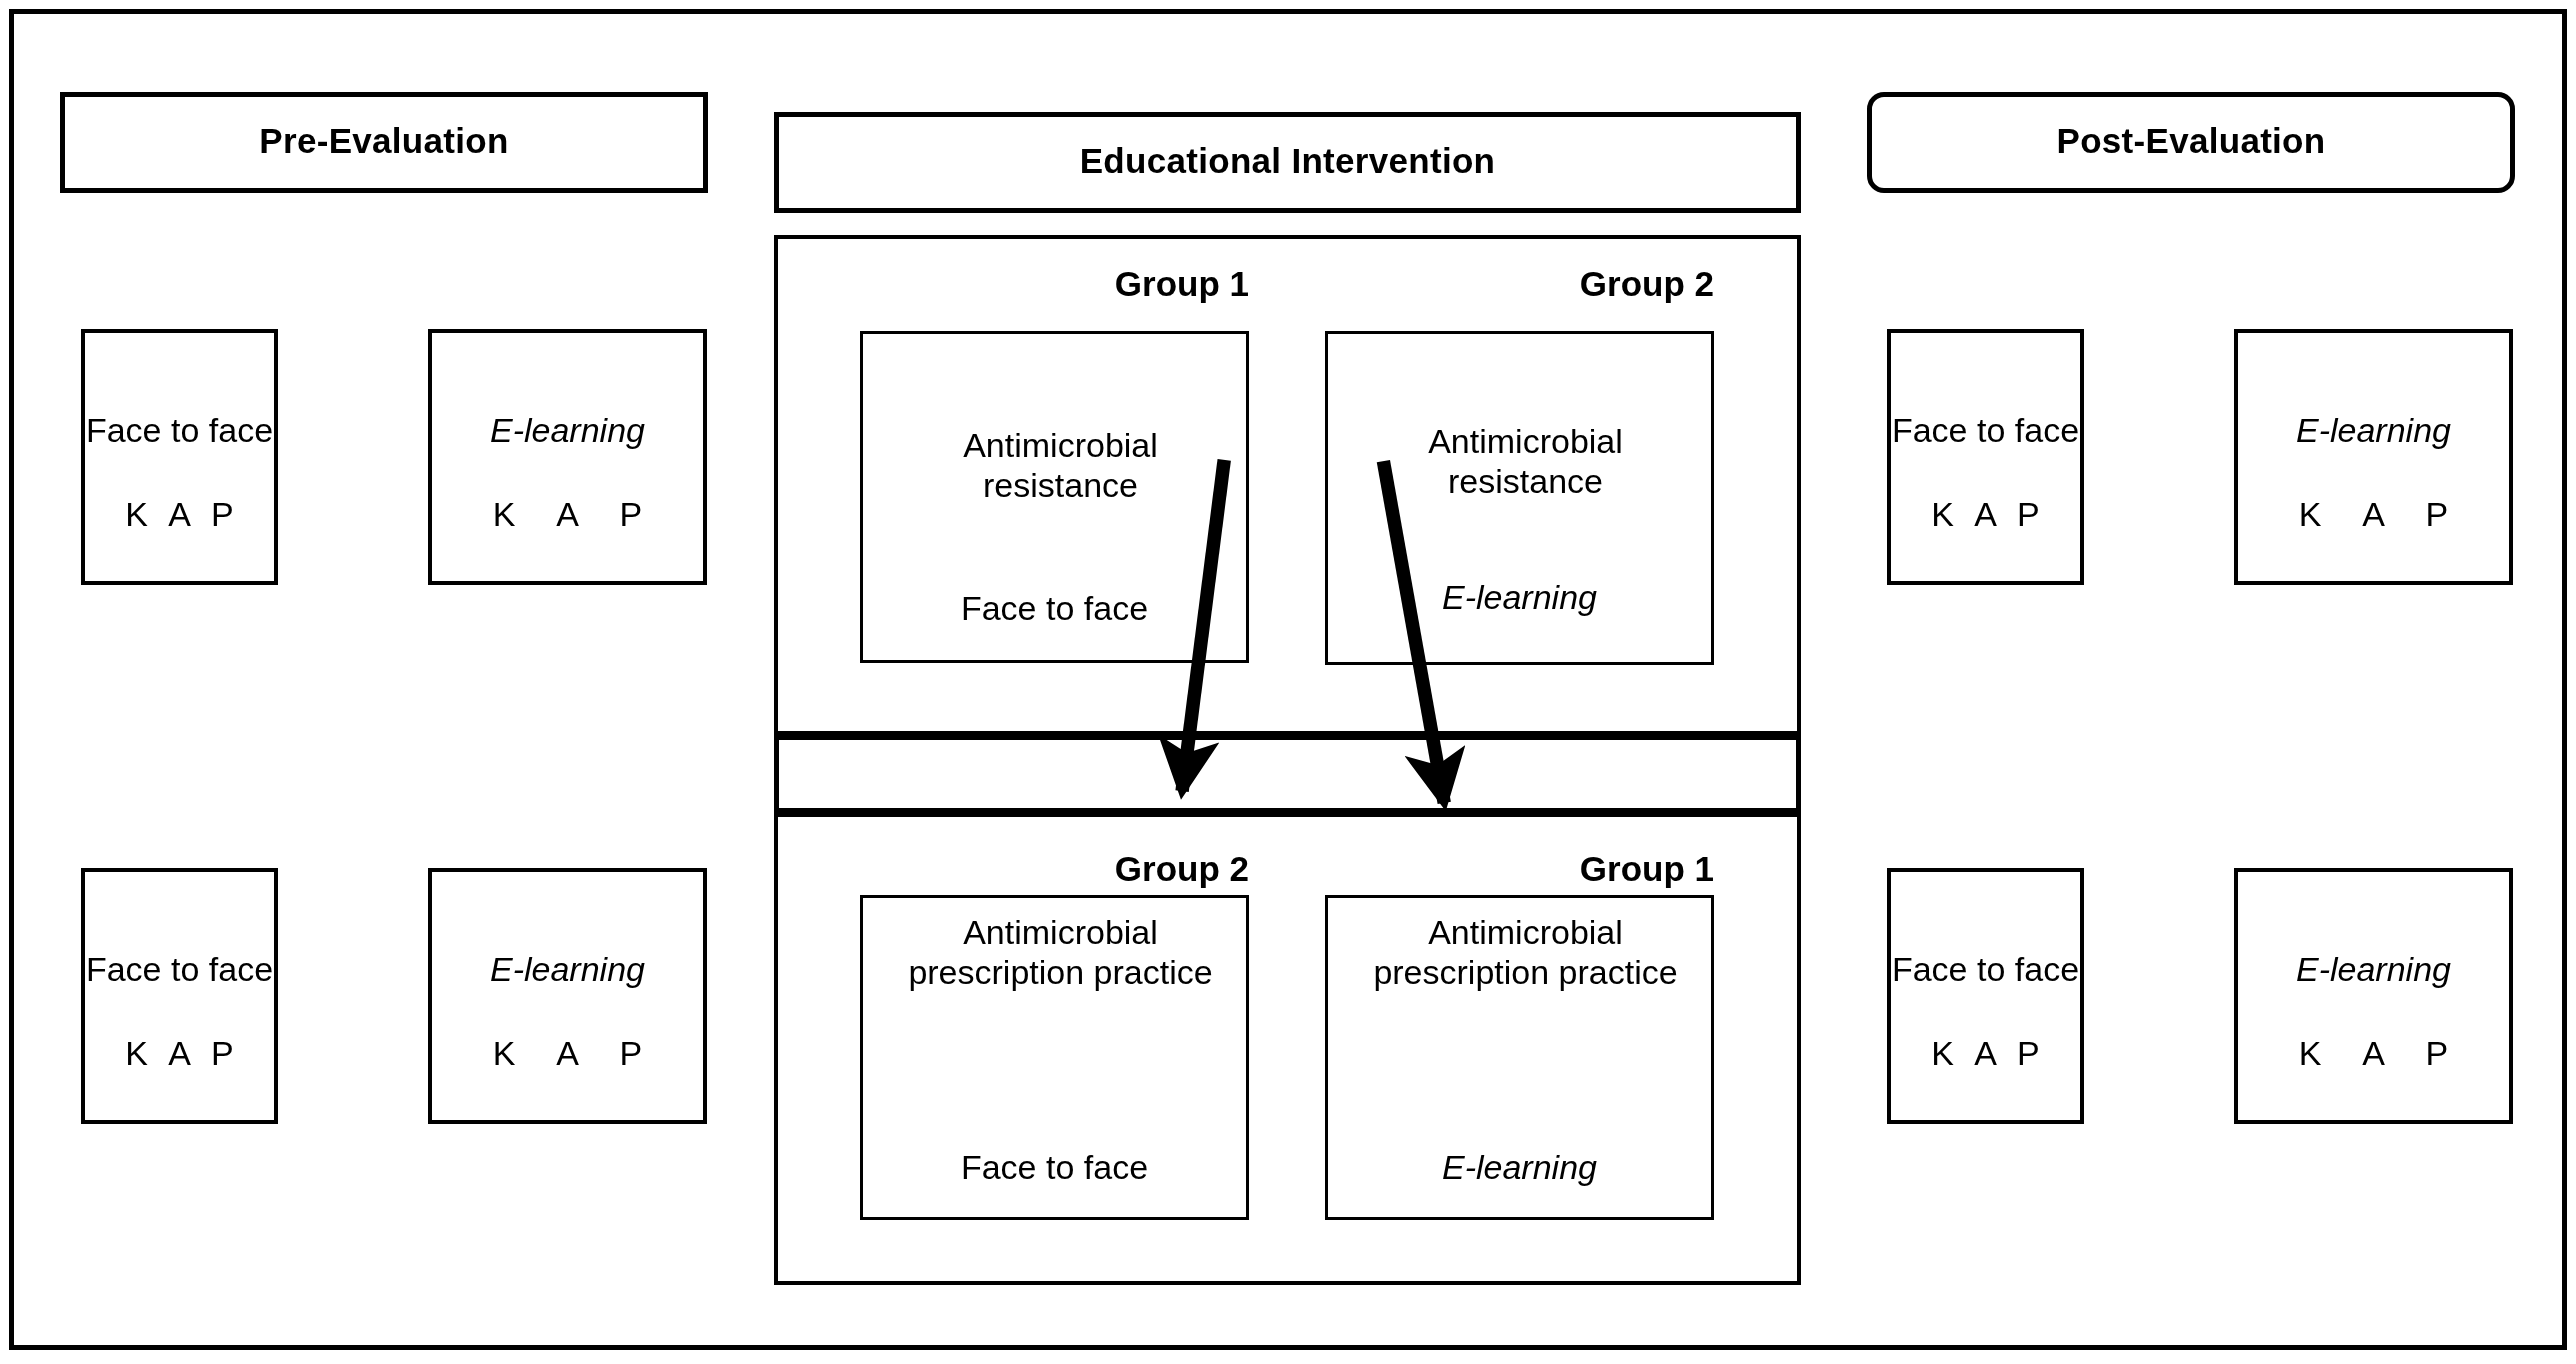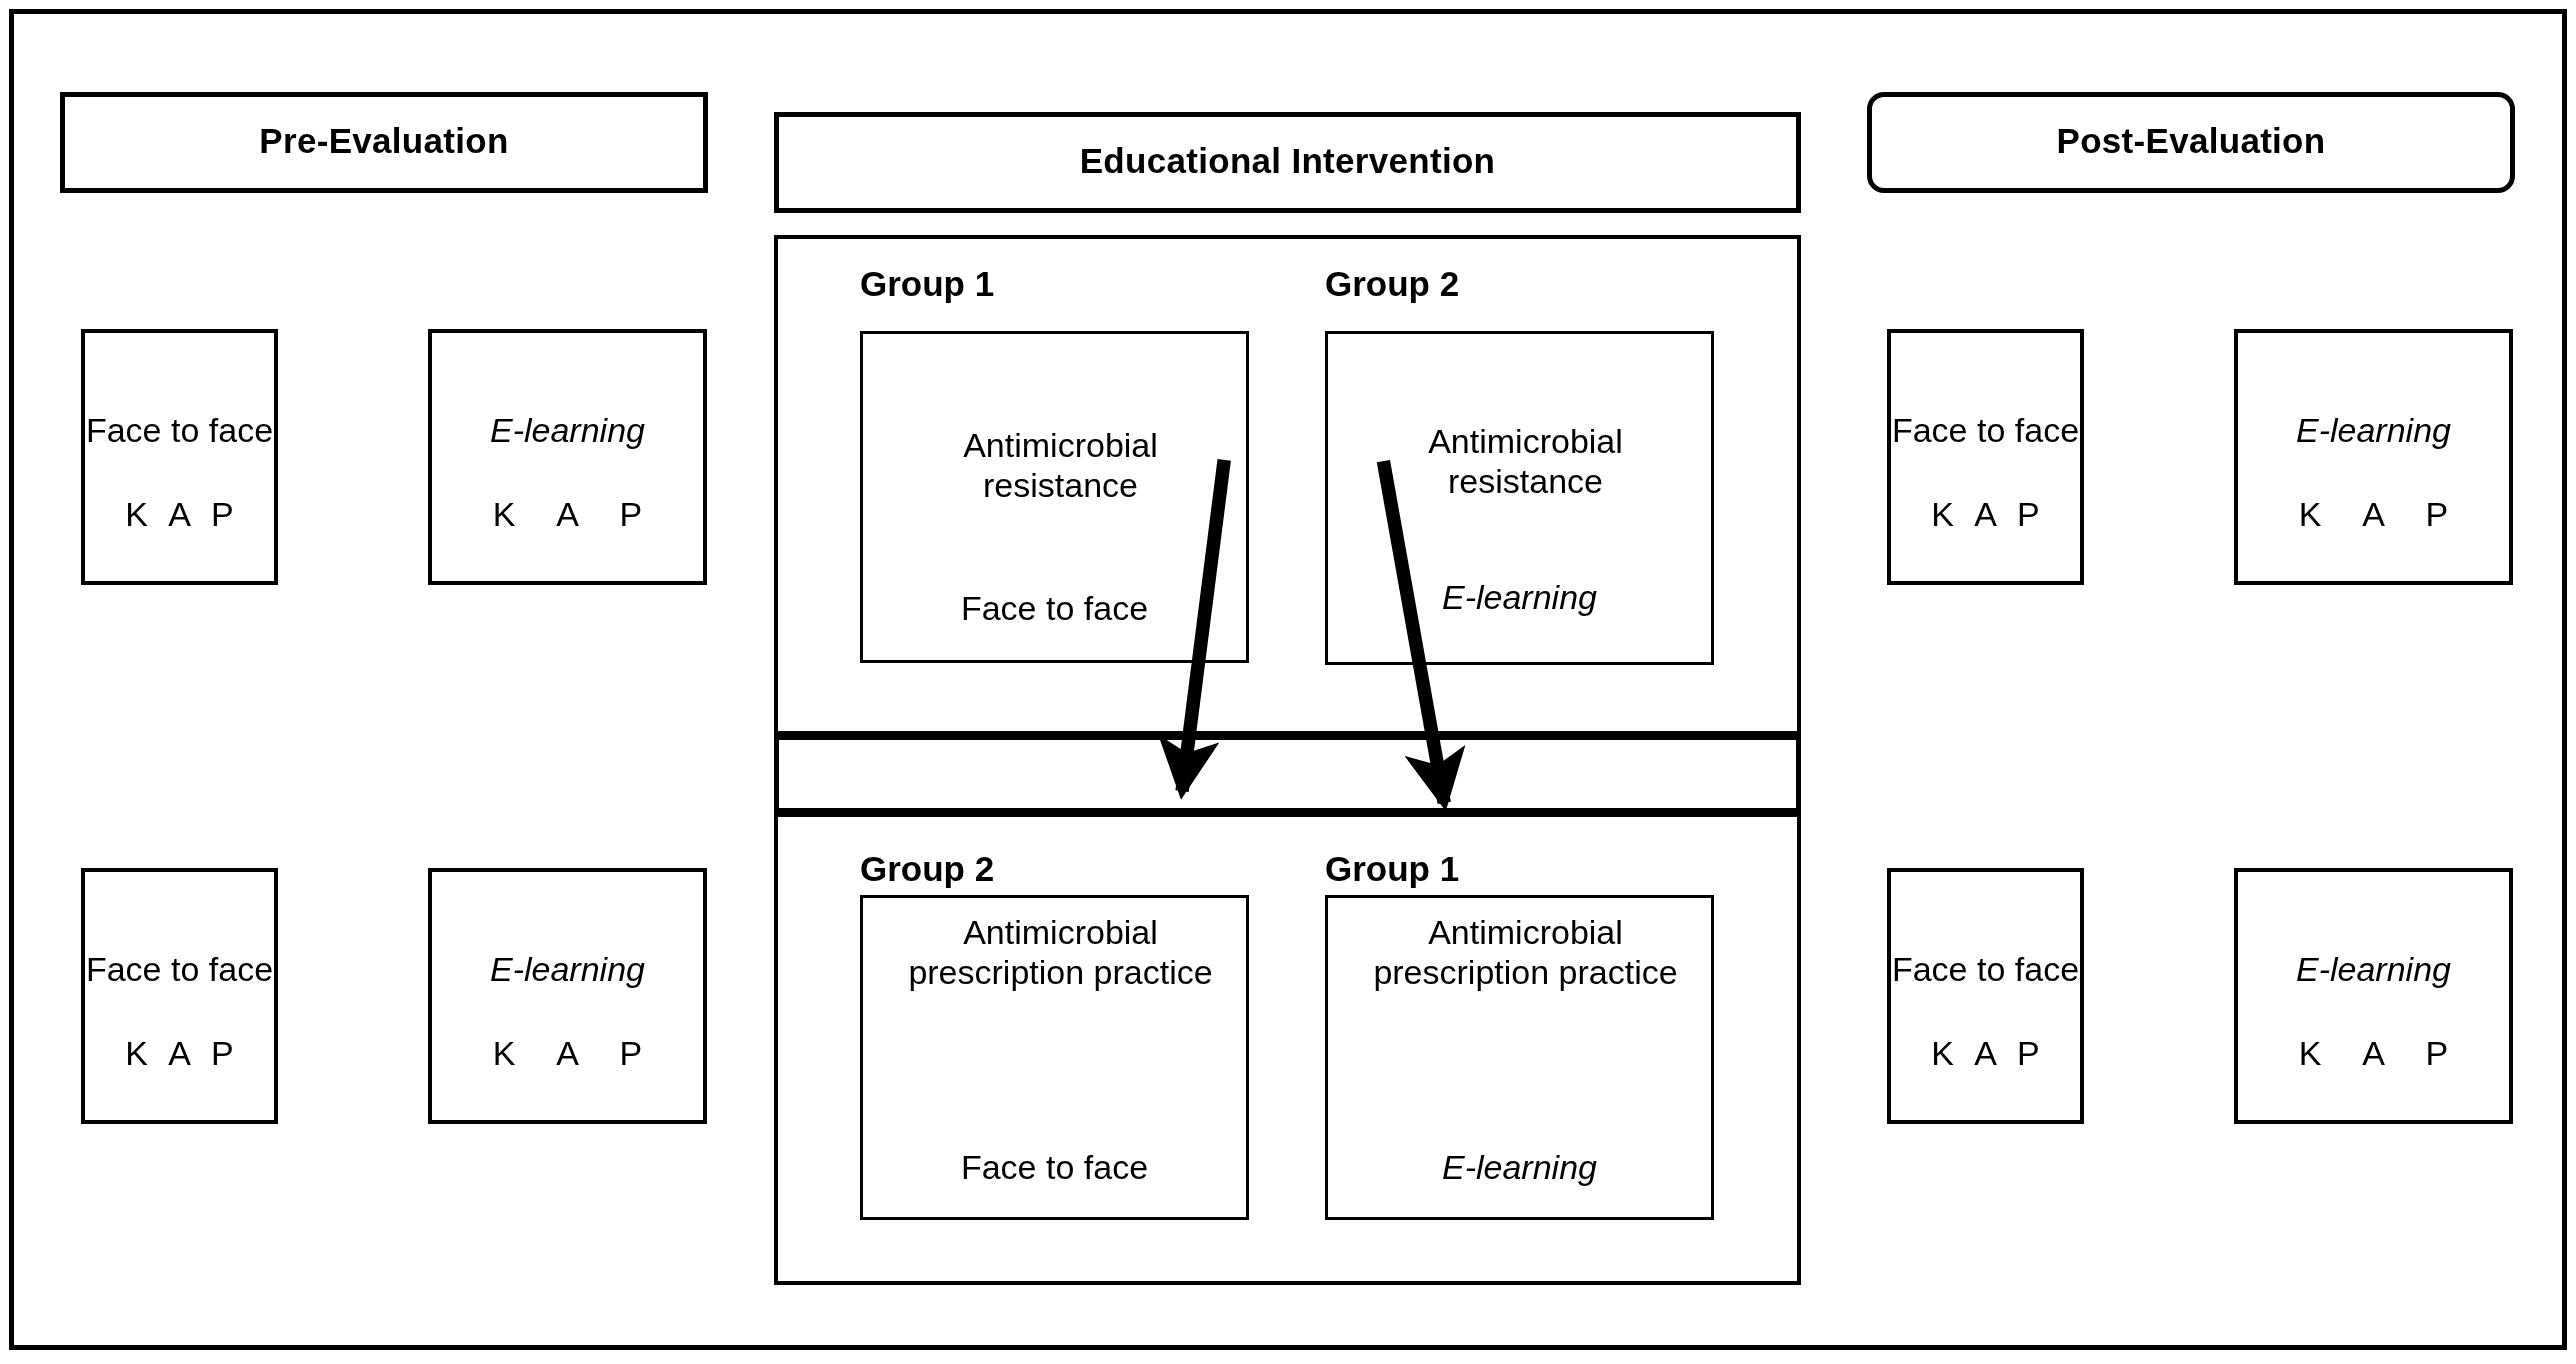--- a/index.html
+++ b/index.html
@@ -16,21 +16,21 @@
 
   .kapbox{position:absolute;box-sizing:border-box;border:4.1px solid #000;background:#fff;}
   .kapbox .mode{position:absolute;left:0;right:0;text-align:center;font-size:34px;line-height:1;}
   .kapbox .kap{position:absolute;left:0;right:0;display:flex;justify-content:space-evenly;
                font-size:34px;line-height:1;padding:0 20px;box-sizing:border-box;}
   .italic{font-style:italic;}
 
   .edubox{position:absolute;box-sizing:border-box;border:4.1px solid #000;background:#fff;}
   .midbar{position:absolute;box-sizing:border-box;border:5.9px solid #000;background:#fff;}
 
-  .grplabel{position:absolute;font-weight:bold;font-size:35px;line-height:1;text-align:left;}
+  .grplabel{position:absolute;font-weight:bold;font-size:35px;line-height:1;text-align:right;}
 
   .topicbox{position:absolute;box-sizing:border-box;border:3.5px solid #000;background:transparent;}
   .topicbox .topic{position:absolute;left:0;right:0;text-align:center;font-size:34px;
                    line-height:1.18;padding:0 8.2px;box-sizing:border-box;margin-left:12px;}
   .topicbox .delivery{position:absolute;left:0;right:0;text-align:center;font-size:34px;line-height:1;}
 
   #arrows{position:absolute;left:0;top:0;width:2576px;height:1364px;pointer-events:none;}
 </style>
 </head>
 <body>

